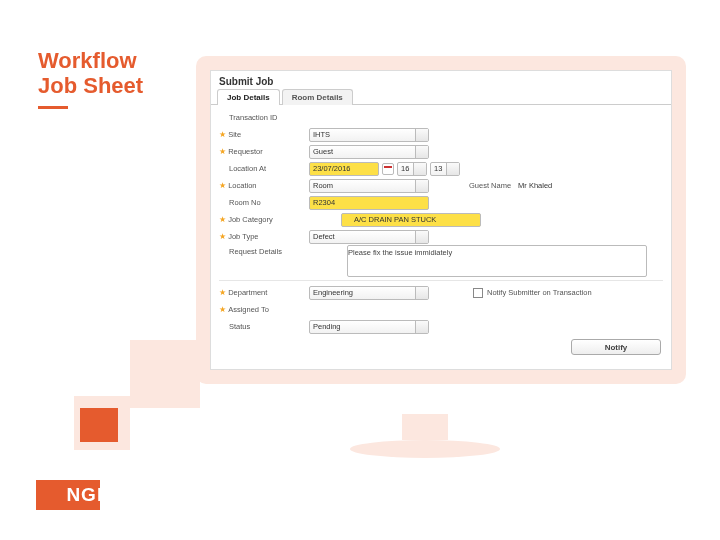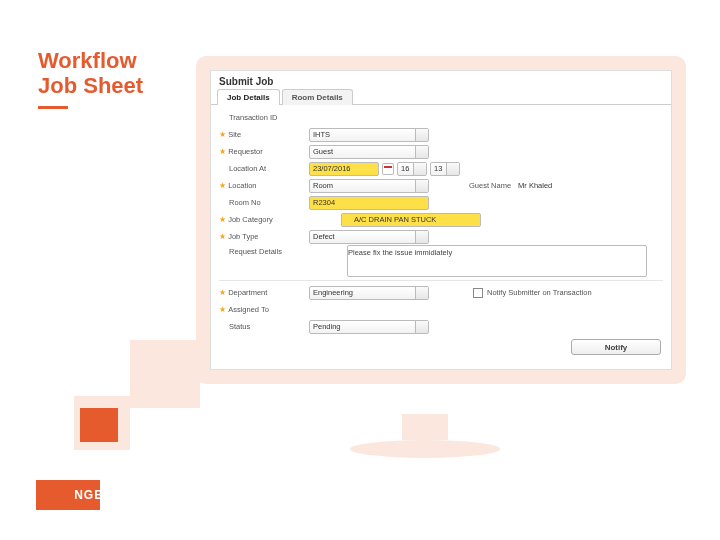--- a/index.html
+++ b/index.html
@@ -181,21 +181,21 @@
   .divider { height:1px; background:#e6e6e6; margin:3px 0;}
   
   .deco1 { position:absolute; left:130px; top:340px; width:70px; height:68px; background:#fce7df;}
   .deco2 { position:absolute; left:74px; top:396px; width:56px; height:54px; background:#fce7df;}
   .deco3 { position:absolute; left:80px; top:408px; width:38px; height:34px; background:#e55b2e;}
   
   .logo {
     position:absolute; left:36px; bottom:30px;
     width:64px; height:30px; background:#e55b2e;
     display:flex; align-items:center; justify-content:center;
-    color:#fff; font-weight:700; font-size:12px; letter-spacing:1px;padding-left:42px;
+    color:#fff; font-weight:700; font-size:19px; letter-spacing:1px;padding-left:42px;
   }
   .indent-field { margin-left: 32px; padding-left: 12px; }
 </style>
 </head>
 <body>
 
 <div class="title">
   <span>Workflow</span><br>
   <span>Job Sheet</span>
 </div>

